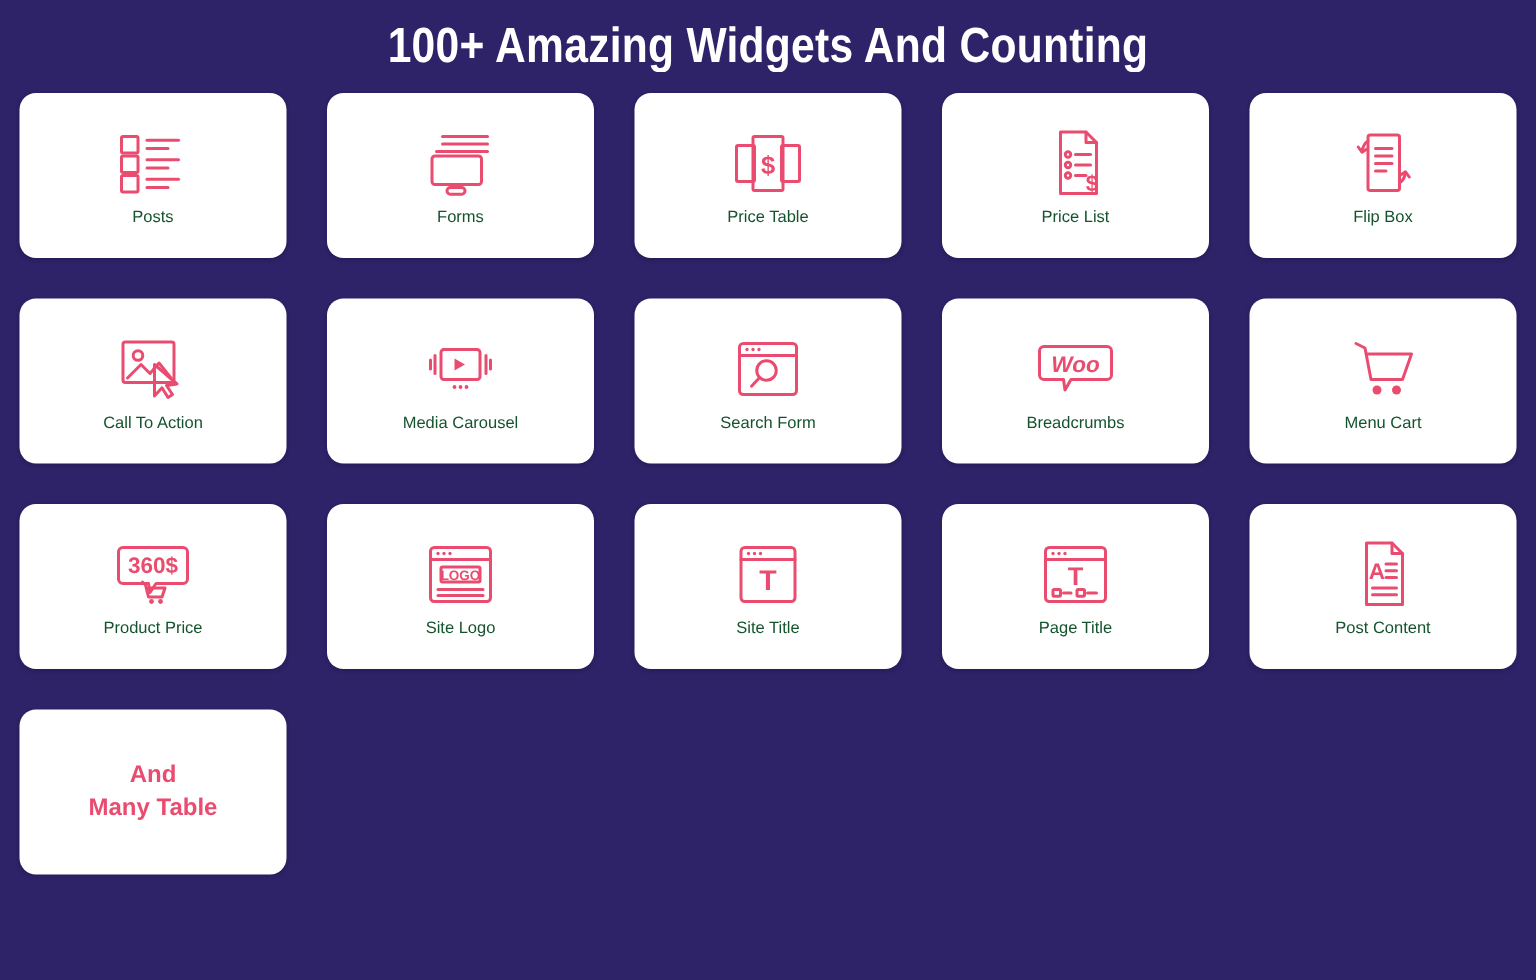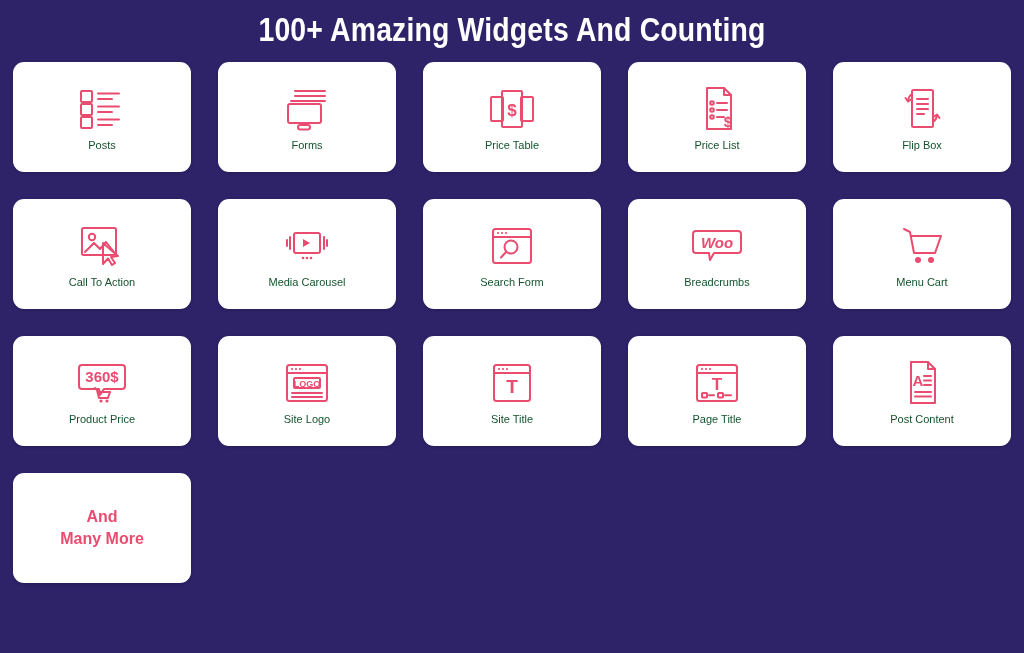--- a/index.html
+++ b/index.html
@@ -295,16 +295,16 @@
         <line class="stroke" x1="22" y1="25" x2="29" y2="25"></line>
         <line class="stroke" x1="13" y1="32" x2="29" y2="32"></line>
         <line class="stroke" x1="13" y1="36.5" x2="29" y2="36.5"></line>
       </svg>
     </div>
     <div class="lbl">Post Content</div>
   </div>
 
   <div class="card more">
     <div class="lbl">And</div>
-    <div class="lbl">Many More</div>
+    <div class="lbl">Many Table</div>
   </div>
 
 </div>
 
 </body></html>

